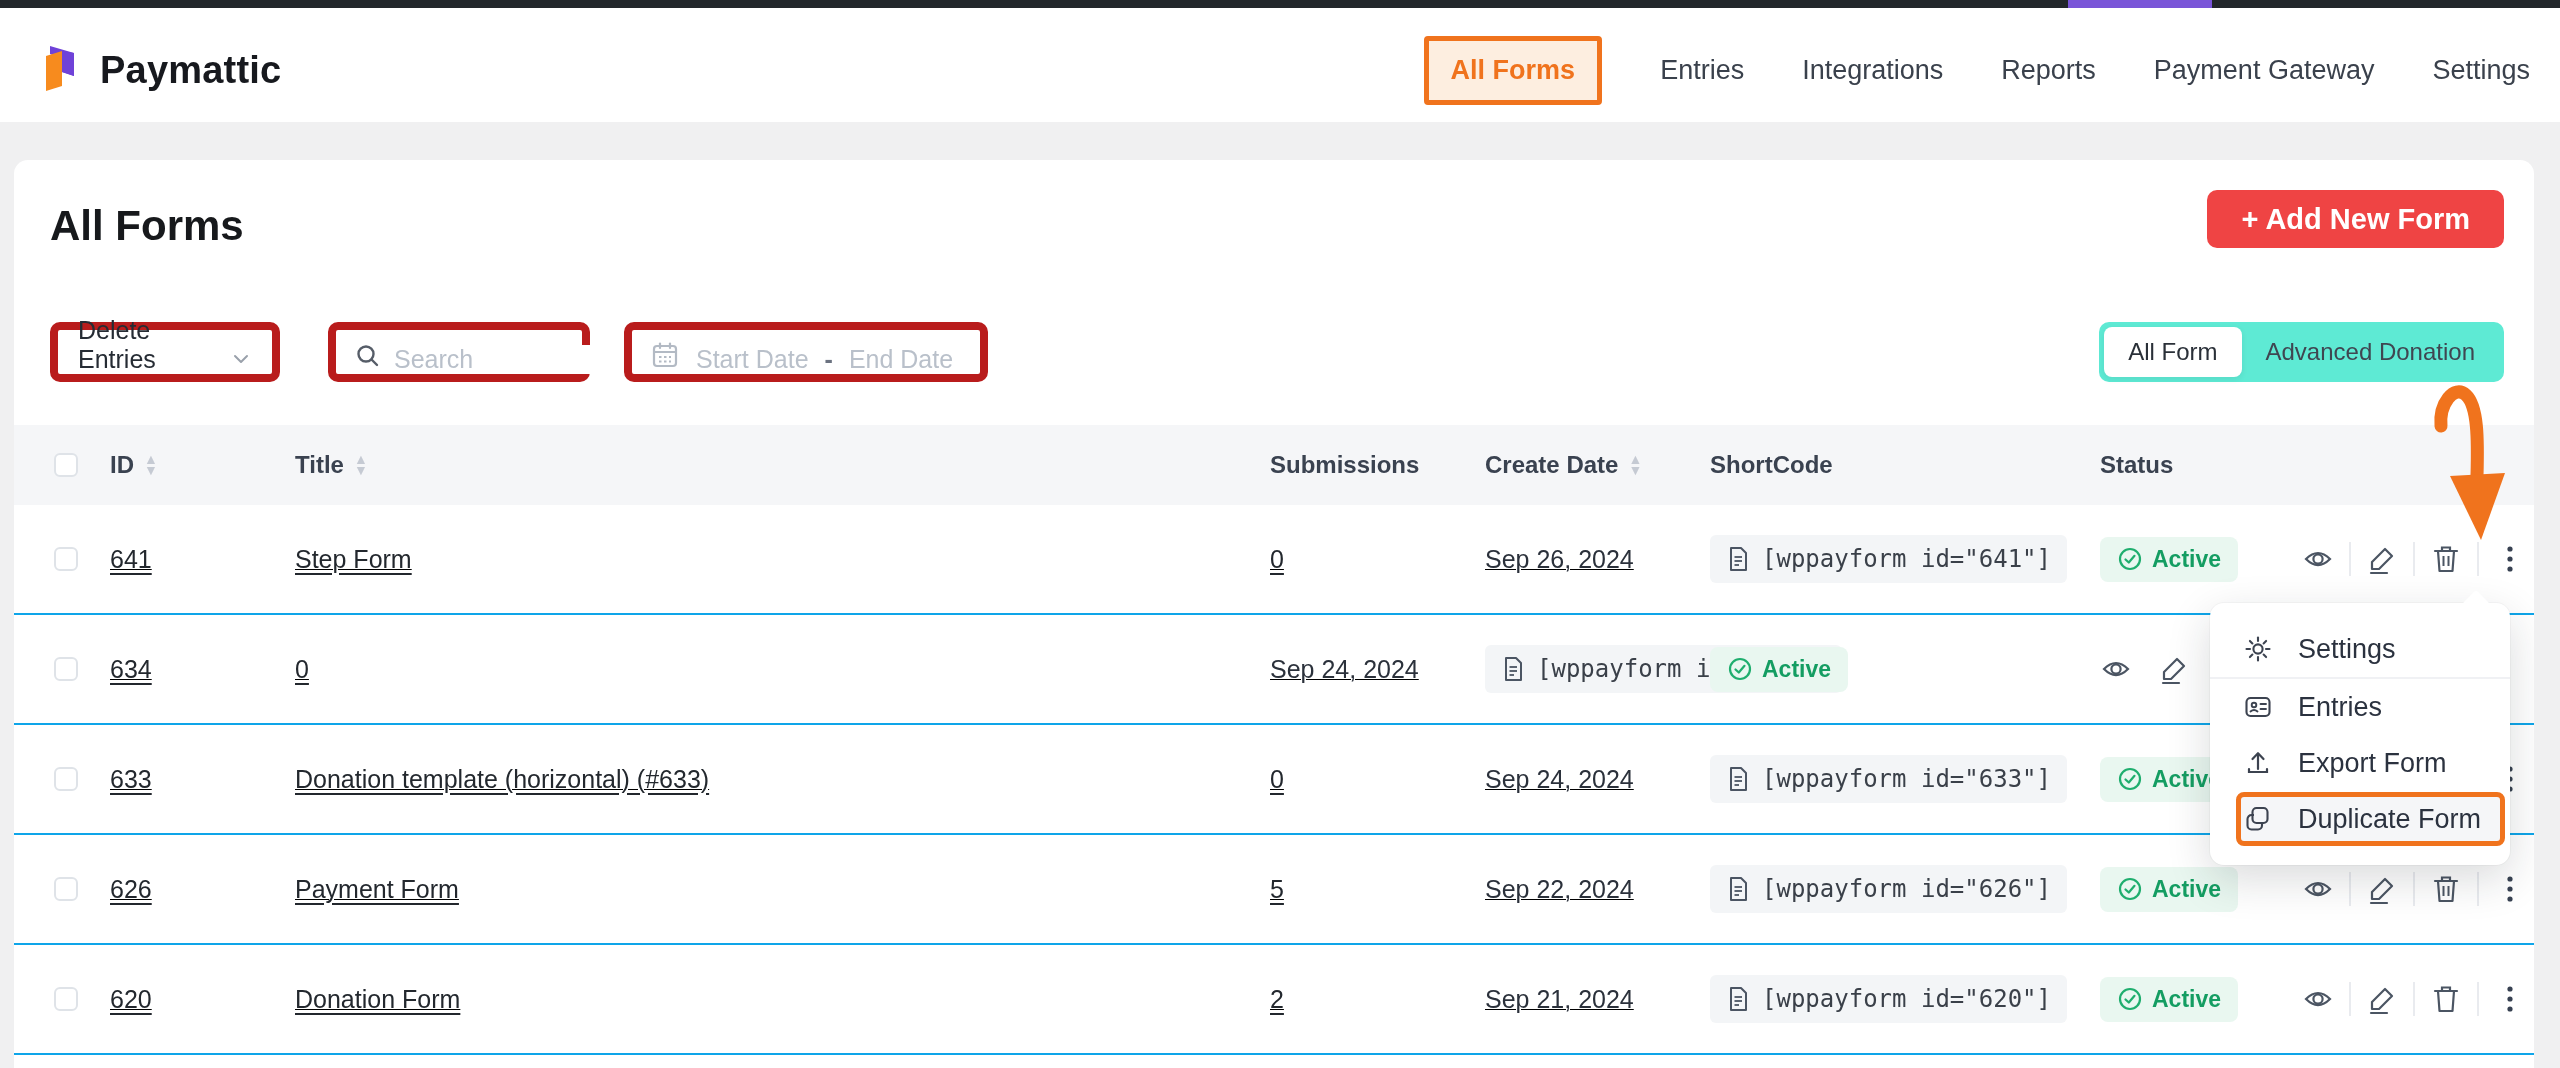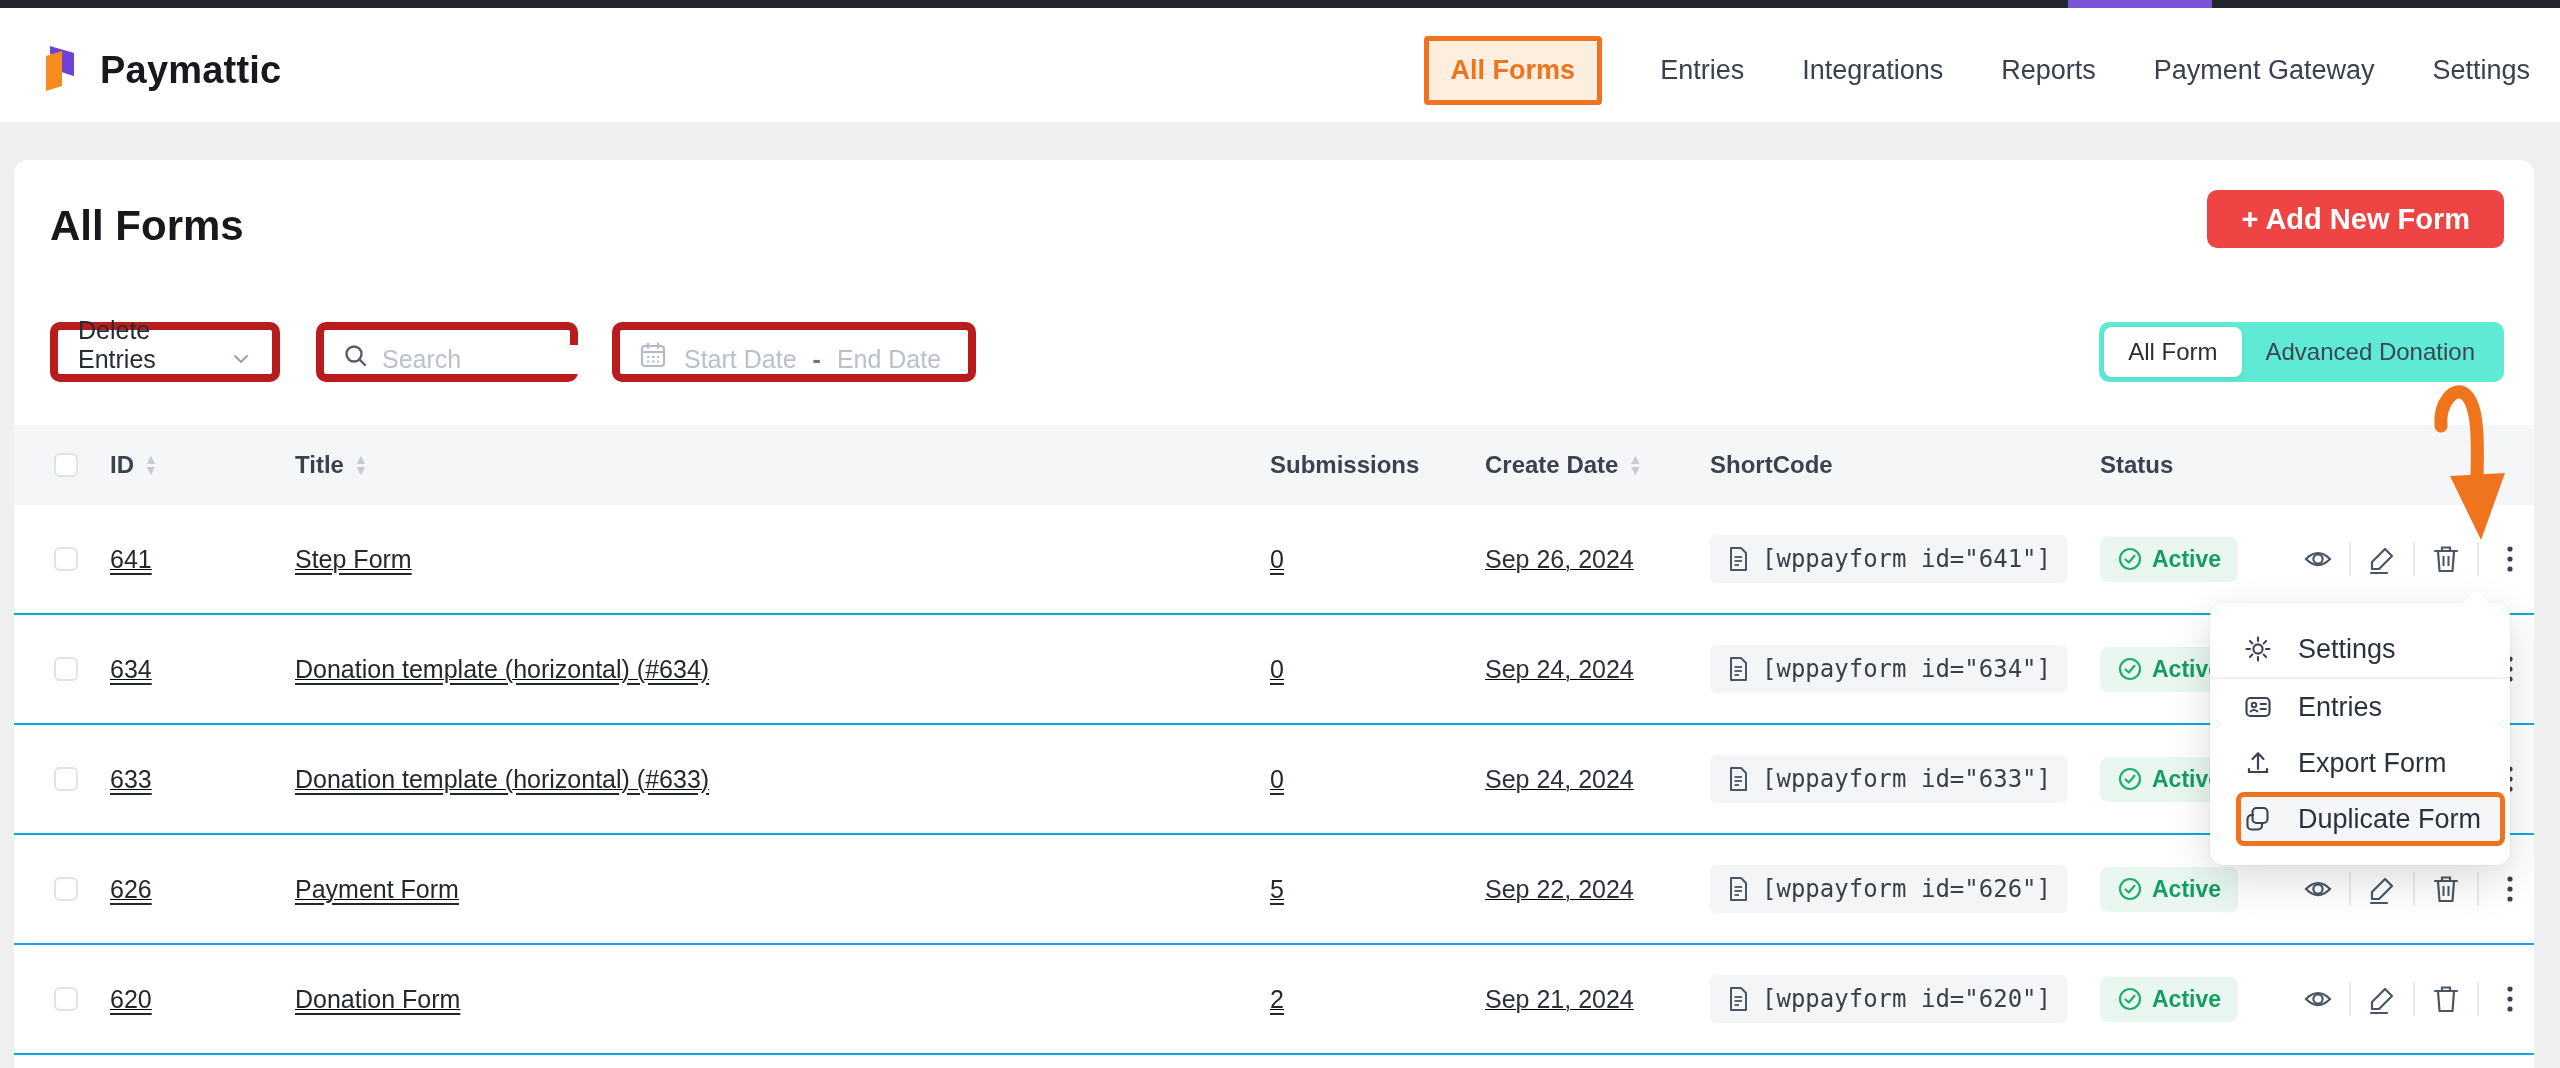--- a/index.html
+++ b/index.html
@@ -25,21 +25,21 @@
           border-radius:14px 14px 0 0; overflow:hidden; }
   .page-title { position:absolute; top:42px; left:36px; font-size:42px; font-weight:700; color:#17191c; }
   .add-btn { position:absolute; top:30px; right:30px; height:58px; background:#ef4444; border:none; border-radius:10px;
              color:#fff; font-family:"Liberation Sans", sans-serif; font-size:29px; font-weight:700; padding:0 34px; cursor:pointer; }
 
   
   .filters { position:absolute; top:162px; left:36px; right:30px; height:60px; display:flex; align-items:center; }
   .ctrl { height:60px; border:8px solid #b91c1c; border-radius:10px; background:#fff; display:flex; align-items:flex-end; }
   .bulk { width:230px; padding:0 20px; justify-content:space-between; cursor:pointer; }
   .bulk-label { font-size:25px; color:#262c34; }
-  .searchbox { width:262px; margin-left:36px; padding:0 18px; gap:12px; }
+  .searchbox { width:262px; margin-left:48px; padding:0 18px; gap:12px; }
   .searchbox input { border:none; outline:none; width:210px; font-family:"Liberation Sans", sans-serif; font-size:25px; color:#262c34; }
   .searchbox input::placeholder { color:#b9c0ca; }
   .datebox { width:364px; margin-left:34px; padding:0 18px; gap:16px; cursor:pointer; }
   .ph { font-size:25px; color:#b9c0ca; white-space:nowrap; }
   .date-sep { color:#6b7280; font-size:25px; font-weight:700; }
   .view-toggle { position:absolute; right:0; top:0; height:60px; background:#5eead4; border-radius:10px; display:flex; align-items:center; padding:5px; }
   .seg { font-size:24px; color:#3f4651; padding:0 24px; height:50px; display:flex; align-items:center; cursor:pointer; white-space:nowrap; }
   .seg.active { background:#ffffff; border-radius:8px; box-shadow:0 2px 6px rgba(20,25,35,.08); color:#2a3038; }
 
   
@@ -250,21 +250,20 @@
         </div>
       </div>
         </div>
 
       <div class="trow">
           <div class="grid">
         <div>
               <div class="cb"></div>
             </div>
         <div><a class="cell-link">634</a></div>
-        <div><a class="cell-link">Donation template (horizontal) (#634)</a></div>
         <div><a class="cell-link">0</a></div>
         <div><span class="cell-date">Sep 24, 2024</span></div>
         <div><span class="chip">
           <svg width="24" height="26" viewBox="0 0 24 26">
                   <path d="M5 2 h10 l5 5 v17 h-15 z" fill="none" stroke="#4b5563" stroke-width="2" stroke-linejoin="round"></path>
                   <line x1="8.5" y1="11" x2="16" y2="11" stroke="#4b5563" stroke-width="1.8"></line>
                   <line x1="8.5" y1="15" x2="16" y2="15" stroke="#4b5563" stroke-width="1.8"></line>
                   <line x1="8.5" y1="19" x2="13" y2="19" stroke="#4b5563" stroke-width="1.8"></line>
                 </svg>
           <span class="chip-code">[wppayform id="634"]</span>

